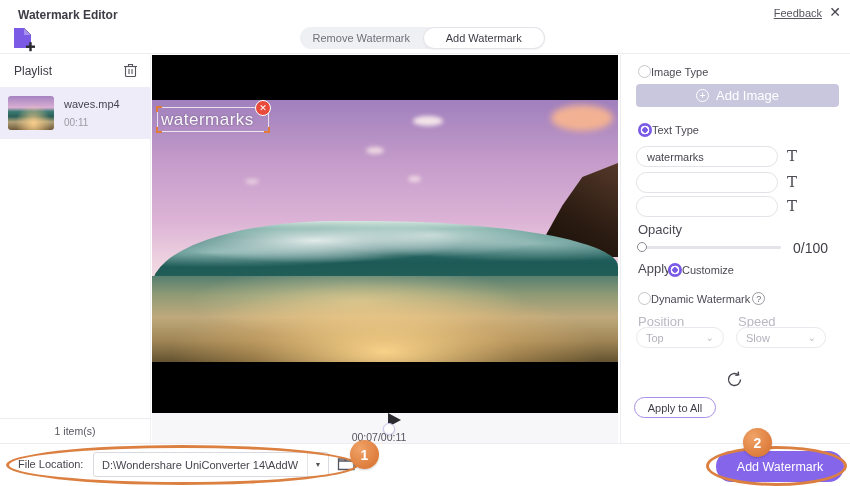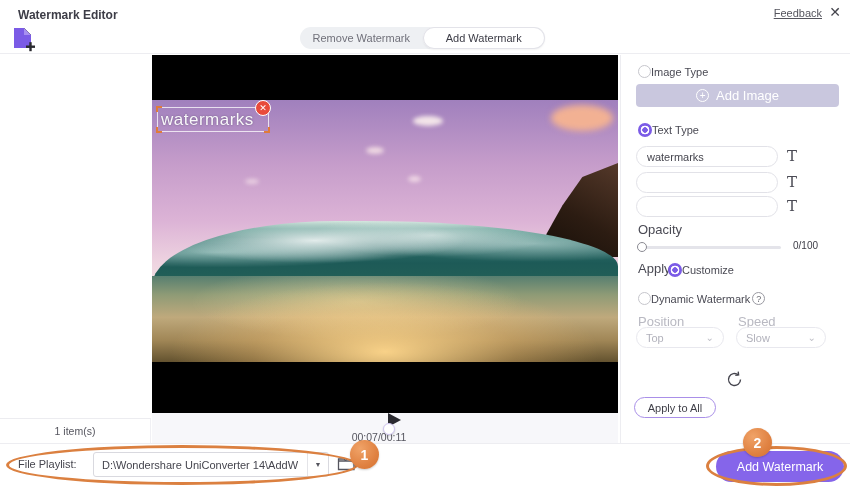--- a/index.html
+++ b/index.html
@@ -86,21 +86,21 @@
   .rlabel { font-size:11px; color:#4a4a54; }
   .add-image-btn { position:absolute; left:15px; top:29px; width:203px; height:23px; background:var(--disabled-lavender,#c9c7de); border-radius:4px;
     color:#fff; font-size:13px; display:flex; align-items:center; justify-content:center; gap:7px; cursor:default; }
   .plus-circle { width:13px; height:13px; border:1px solid #fff; border-radius:50%; font-size:10px; line-height:11px; text-align:center; }
   .text-input { position:absolute; left:15px; width:142px; height:21px; border:1px solid #e2e2e8; border-radius:11px; font-size:11px; color:#45454e;
     padding:0 10px; outline:none; font-family:"Liberation Sans",sans-serif; }
   .t-icon { position:absolute; left:166px; font-family:"DejaVu Serif",serif; font-size:15px; color:#4a4a54; cursor:pointer; }
   .sec-label { position:absolute; left:17px; font-size:13px; color:#4a4a54; }
   .op-slider { position:absolute; left:17px; top:191px; width:143px; height:3px; background:#e4e4ea; border-radius:2px; cursor:pointer; }
   .op-handle { position:absolute; left:-1px; top:-4px; width:10px; height:10px; border:1px solid #8a8a92; border-radius:50%; background:#fff; }
-  .op-value { position:absolute; left:172px; top:185px; font-size:10px; color:#3c3c46; }
+  .op-value { position:absolute; left:172px; top:185px; font-size:14px; color:#3c3c46; }
   .help { width:13px; height:13px; border:1px solid #9a9aa2; border-radius:50%; font-size:9px; line-height:12px; text-align:center; color:#6a6a72; margin-left:2px; cursor:pointer; }
   .dim { color:#b9b9c2; }
   .dd { position:absolute; top:272px; height:21px; border:1px solid #e8e8ee; border-radius:11px; font-size:11px; color:#b2b2bc; background:#fff;
     display:flex; align-items:center; justify-content:space-between; padding:0 9px; cursor:default; }
   .dd .chev { font-size:10px; color:#c0c0c8; line-height:10px; }
   .apply-btn { position:absolute; left:13px; top:314px; width:82px; height:21px; border:1px solid #a98fe8; border-radius:11px; background:#fff;
     font-size:11px; color:#3f3f48; display:flex; align-items:center; justify-content:center; cursor:pointer;margin-top:28px; }
   .refresh { position:absolute; left:104px; top:315px; width:19px; height:19px; cursor:pointer; }
 
   
@@ -139,20 +139,39 @@
       </svg>
     </div>
     <div class="tabs">
       <div class="tab">Remove Watermark</div>
       <div class="tab active">Add Watermark</div>
     </div>
     <div class="feedback">Feedback</div>
     <div class="close">✕</div>
   </div>
 
+  <div class="playlist">
+    <div class="pl-title">Playlist</div>
+    <div class="trash">
+      <svg width="15" height="16" viewBox="0 0 15 16" fill="none" stroke="#55555e" stroke-width="1.1">
+        <rect x="2.5" y="4.5" width="10" height="10" rx="1"></rect>
+        <line x1="1" y1="4.5" x2="14" y2="4.5"></line>
+        <path d="M5.5 4.5 v-2 h4 v2"></path>
+        <line x1="6" y1="7" x2="6" y2="12"></line>
+        <line x1="9" y1="7" x2="9" y2="12"></line>
+      </svg>
+    </div>
+    <div class="pl-item">
+      <div class="thumb"></div>
+      <div class="item-meta">
+        <div class="item-name">waves.mp4</div>
+        <div class="item-dur">00:11</div>
+      </div>
+    </div>
+  </div>
   <div class="count-bar">1 item(s)</div>
 
   <div class="stage">
     <div class="frame">
       <div class="sky"></div>
       <div class="cloud c1"></div>
       <div class="cloud c2"></div>
       <div class="cloud c3"></div>
       <div class="cloud c4"></div>
       <div class="cloud c5"></div>
@@ -231,21 +250,21 @@
     <div class="apply-btn">Apply to All</div>
     <div class="refresh">
       <svg width="19" height="19" viewBox="0 0 19 19" fill="none" stroke="#45454e" stroke-width="1.4">
         <path d="M15.5 9.5 a6 6 0 1 1 -2.2-4.65"></path>
         <path d="M13.2 1.6 l0.4 3.4 -3.3 0.4" fill="none"></path>
       </svg>
     </div>
   </div>
 
   <div class="footer">
-    <div class="fl-label">File Playlist:</div>
+    <div class="fl-label">File Location:</div>
     <div class="fl-combo">
       <input class="fl-input" value="D:\Wondershare UniConverter 14\AddWatermark" style="">
       <div class="fl-chevron">▼</div>
     </div>
     <div class="folder-btn">
       <svg width="19" height="17" viewBox="0 0 19 17" fill="none" stroke="#55555e" stroke-width="1.3">
         <path d="M1.5 4.5 v10 h15.5 v-8.5 h-8 l-2-2 h-5.5 z"></path>
         <path d="M1.5 6 h6.5 l2-2"></path>
       </svg>
     </div>

